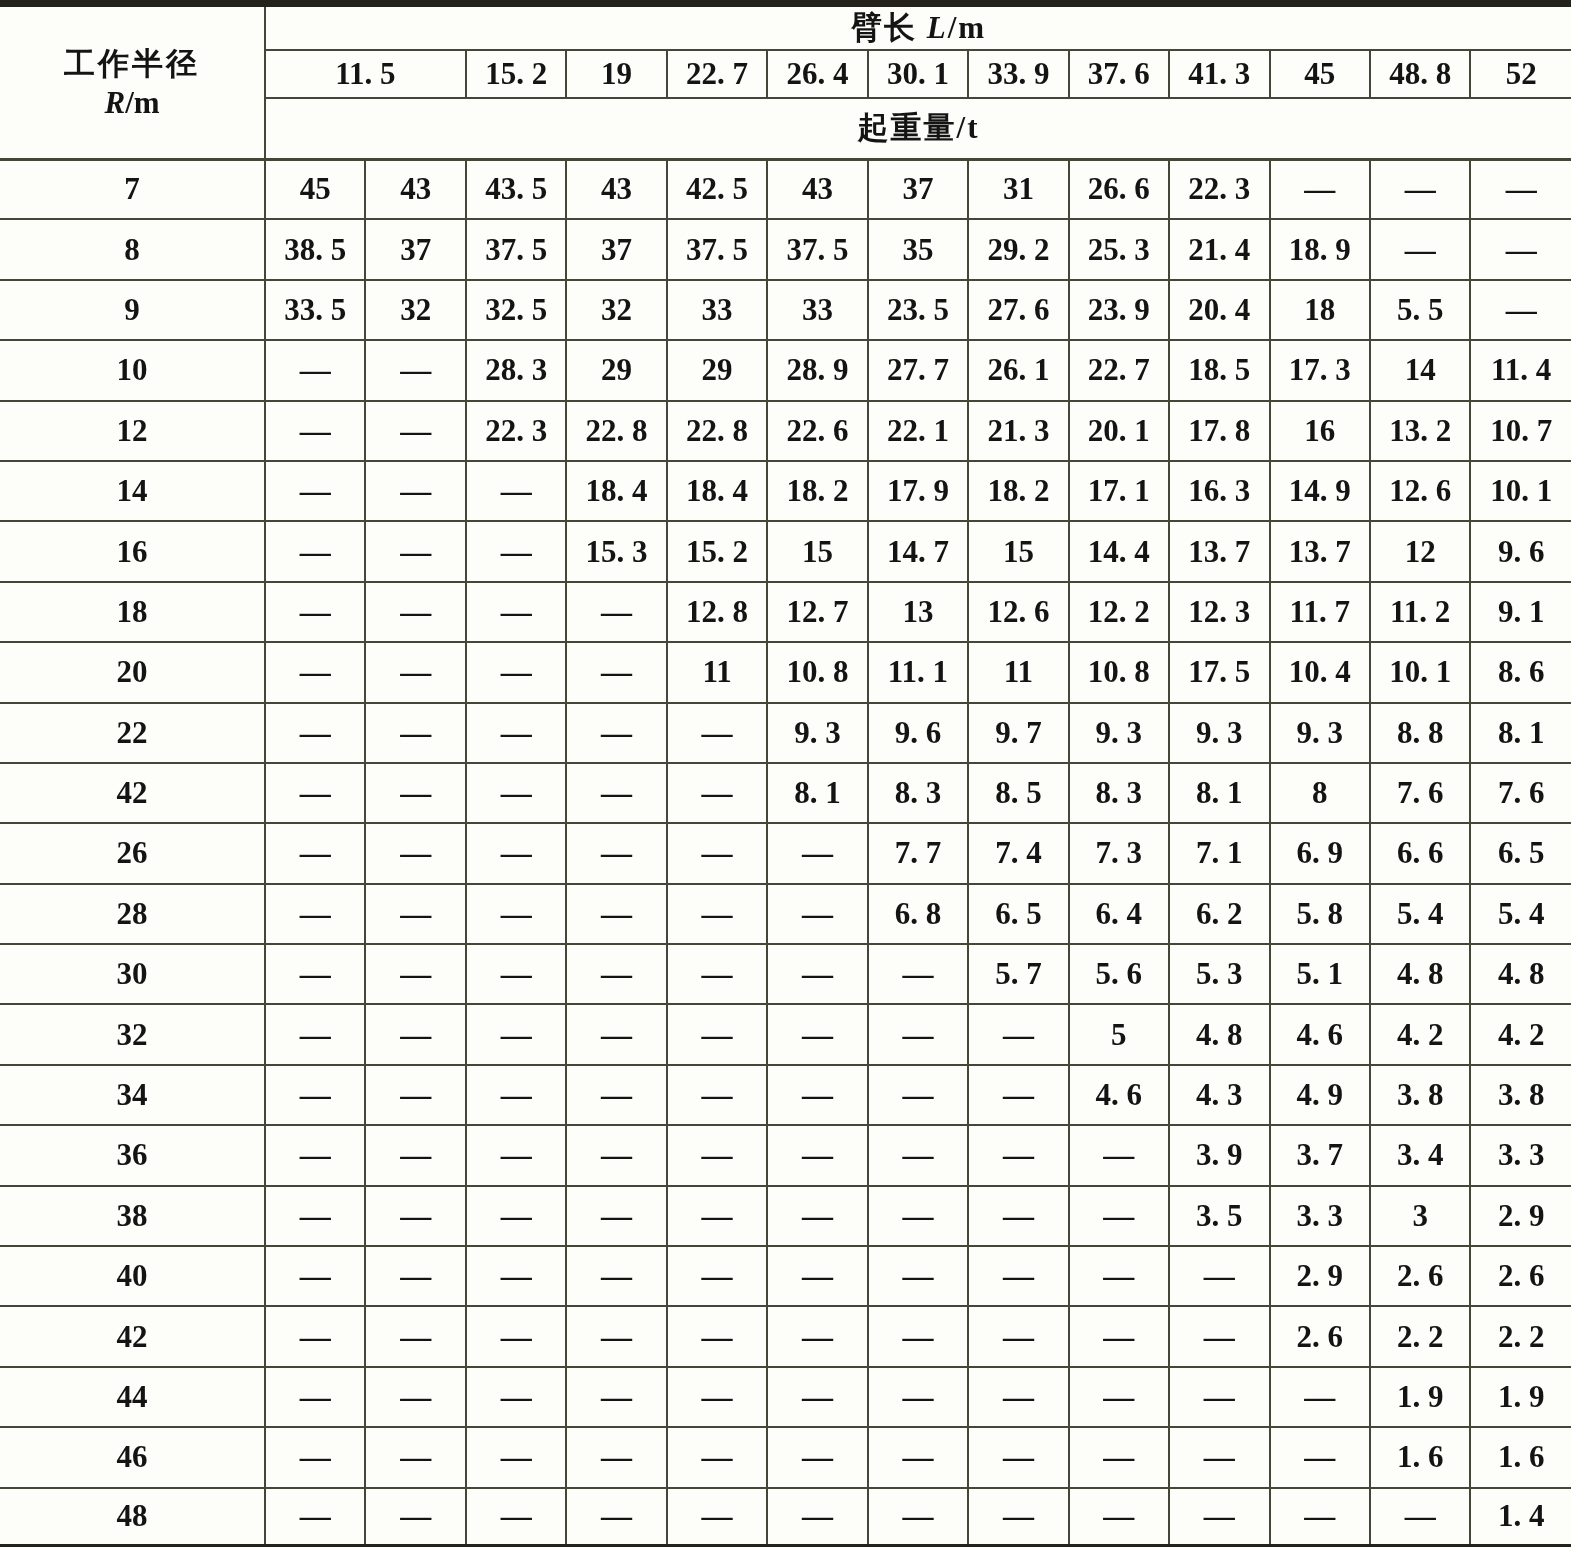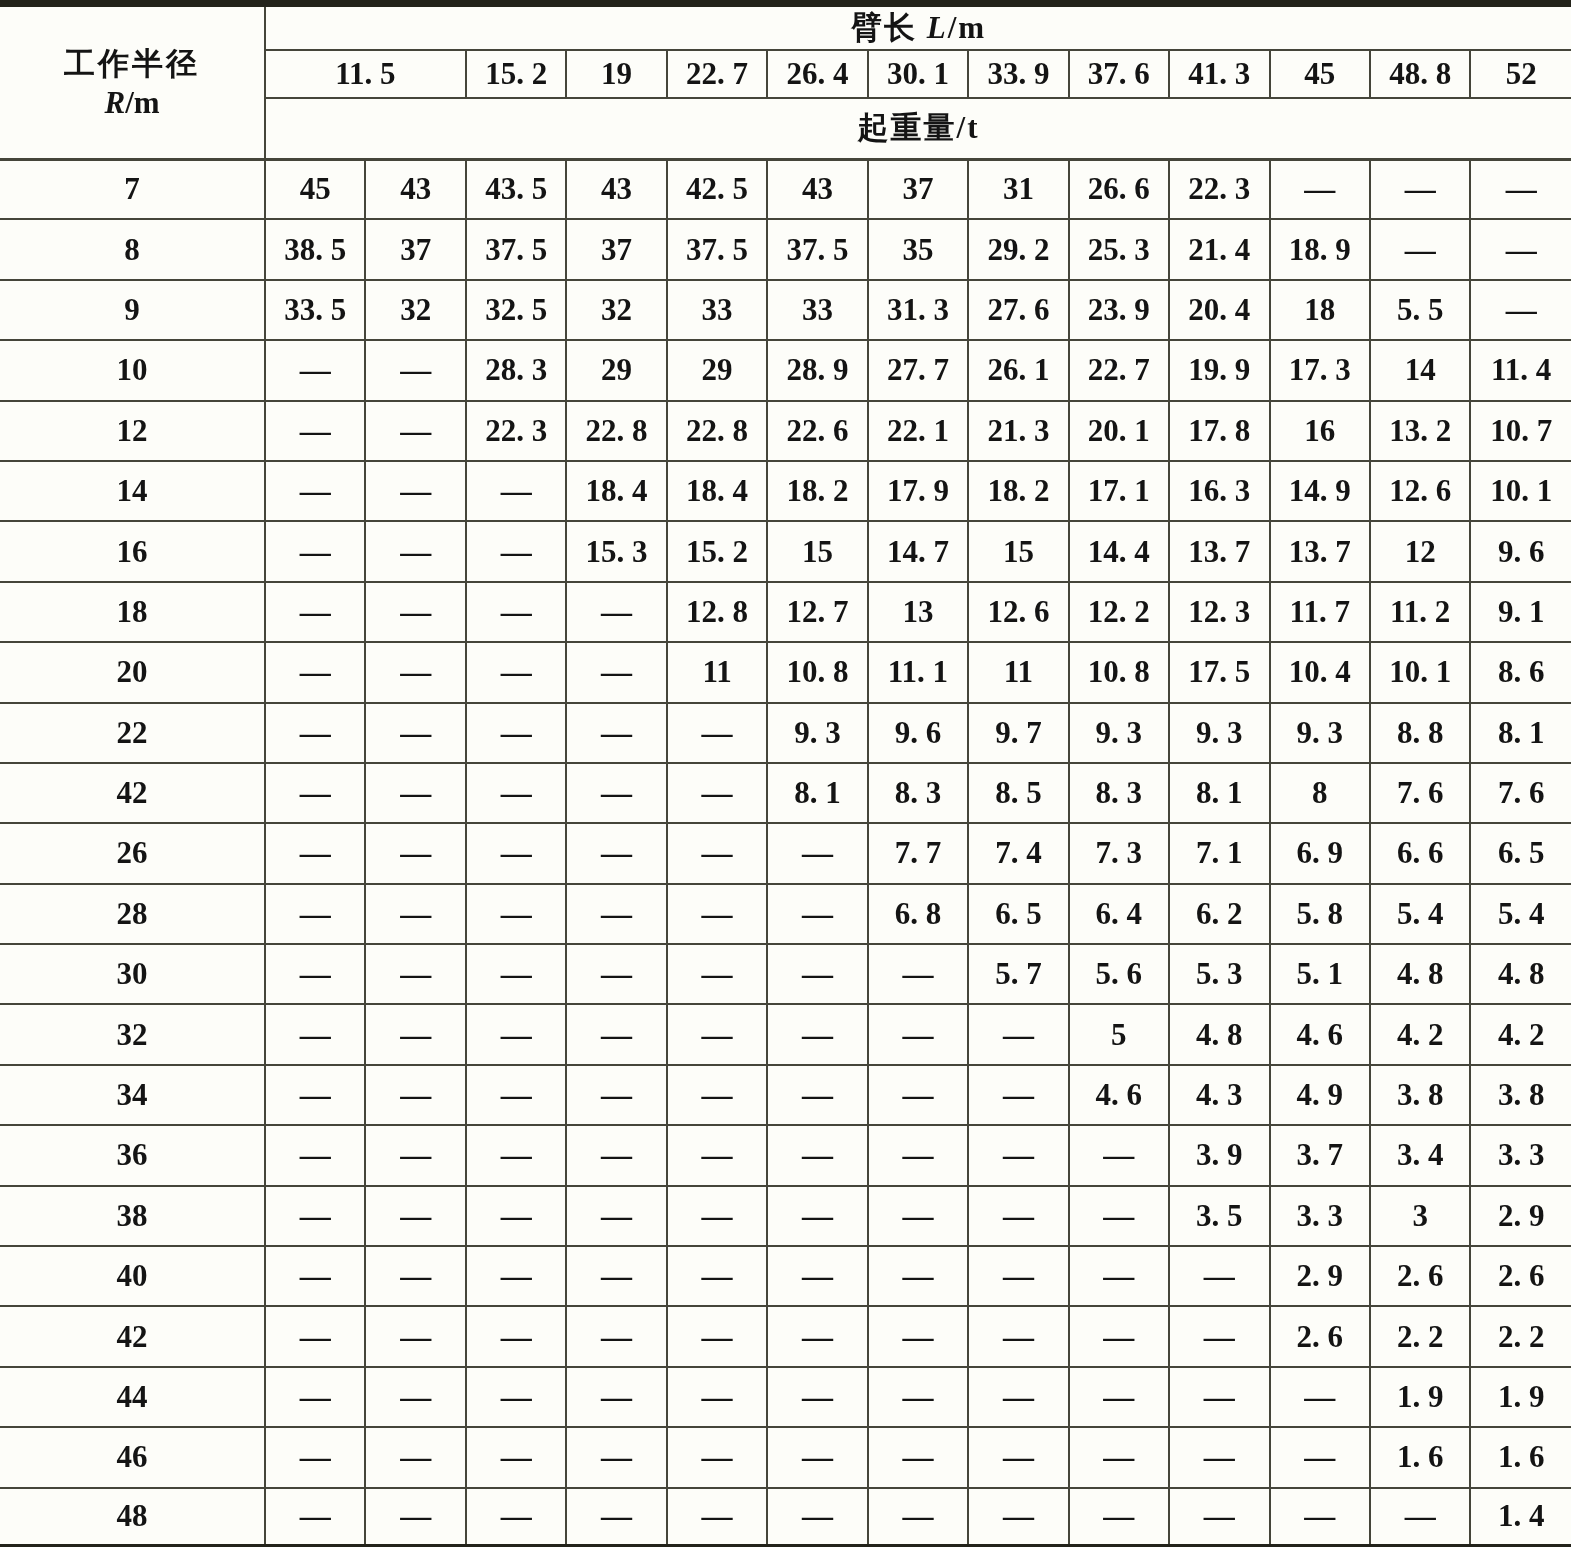--- a/index.html
+++ b/index.html
@@ -147,40 +147,40 @@
           <td class="value-cell last">—</td>
         </tr>
         <tr class="data-row">
           <td class="radius-cell">9</td>
           <td class="value-cell">33. 5</td>
           <td class="value-cell">32</td>
           <td class="value-cell">32. 5</td>
           <td class="value-cell">32</td>
           <td class="value-cell">33</td>
           <td class="value-cell">33</td>
-          <td class="value-cell">31. 3</td>
+          <td class="value-cell">23. 5</td>
           <td class="value-cell">27. 6</td>
           <td class="value-cell">23. 9</td>
           <td class="value-cell">20. 4</td>
           <td class="value-cell">18</td>
           <td class="value-cell">5. 5</td>
           <td class="value-cell last">—</td>
         </tr>
         <tr class="data-row">
           <td class="radius-cell">10</td>
           <td class="value-cell">—</td>
           <td class="value-cell">—</td>
           <td class="value-cell">28. 3</td>
           <td class="value-cell">29</td>
           <td class="value-cell">29</td>
           <td class="value-cell">28. 9</td>
           <td class="value-cell">27. 7</td>
           <td class="value-cell">26. 1</td>
           <td class="value-cell">22. 7</td>
-          <td class="value-cell">19. 9</td>
+          <td class="value-cell">18. 5</td>
           <td class="value-cell">17. 3</td>
           <td class="value-cell">14</td>
           <td class="value-cell last">11. 4</td>
         </tr>
         <tr class="data-row">
           <td class="radius-cell">12</td>
           <td class="value-cell">—</td>
           <td class="value-cell">—</td>
           <td class="value-cell">22. 3</td>
           <td class="value-cell">22. 8</td>

